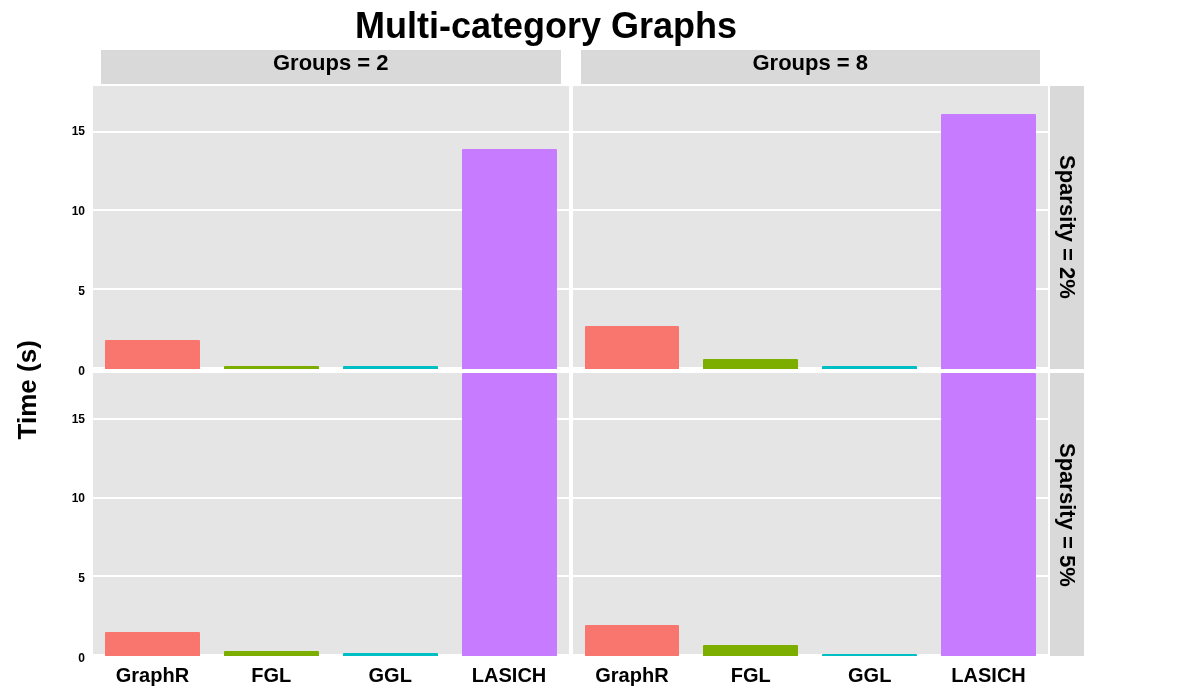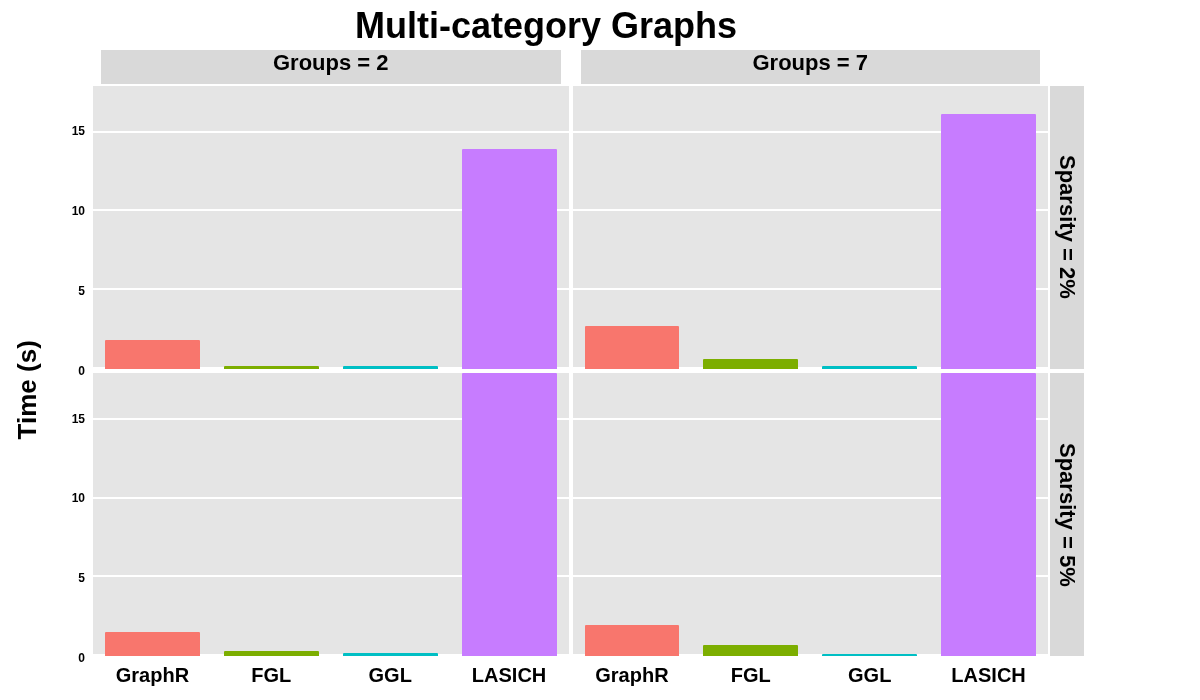--- a/index.html
+++ b/index.html
@@ -199,21 +199,21 @@
     <div class="ylabel">Time (s)</div>
 
     <div class="facet-area">
 
       <div class="col-strips">
         <div class="xtick-spacer"></div>
         <div class="col-strip">
           <span>Groups = 2</span>
         </div>
         <div class="col-strip">
-          <span>Groups = 7</span>
+          <span>Groups = 8</span>
         </div>
       </div>
 
       <div class="panel-rows">
 
         <div class="panel-row">
           <div class="yticks">
               <div class="ytick" style="bottom: 0%;">0</div>
               <div class="ytick" style="bottom: 27.7778%;">5</div>
               <div class="ytick" style="bottom: 55.5556%;">10</div>

